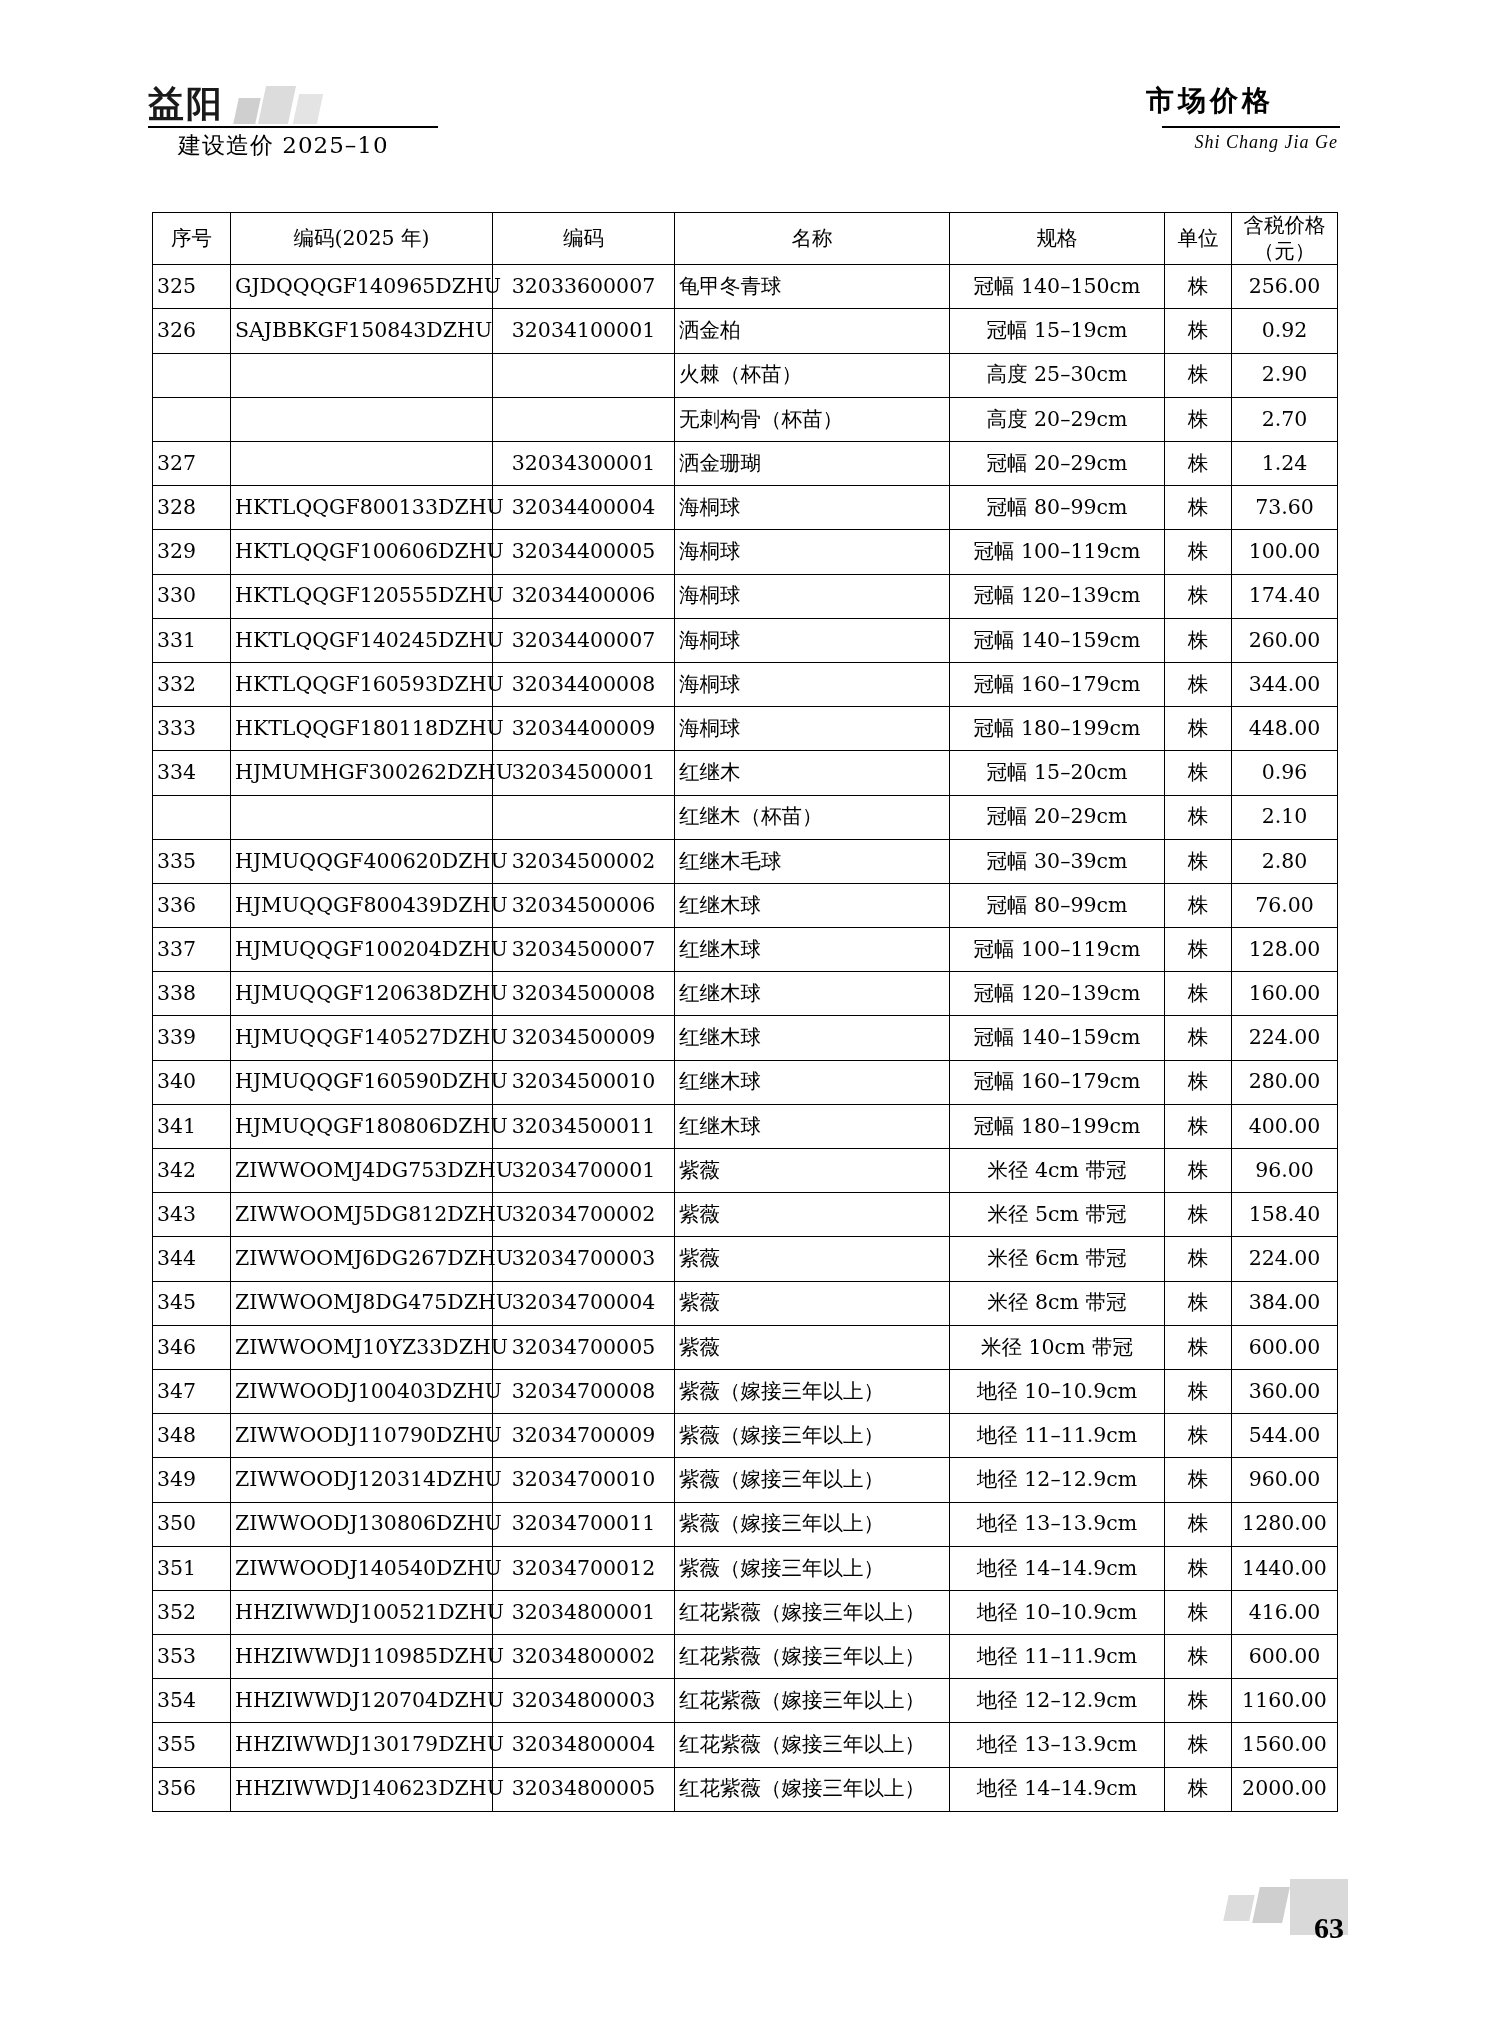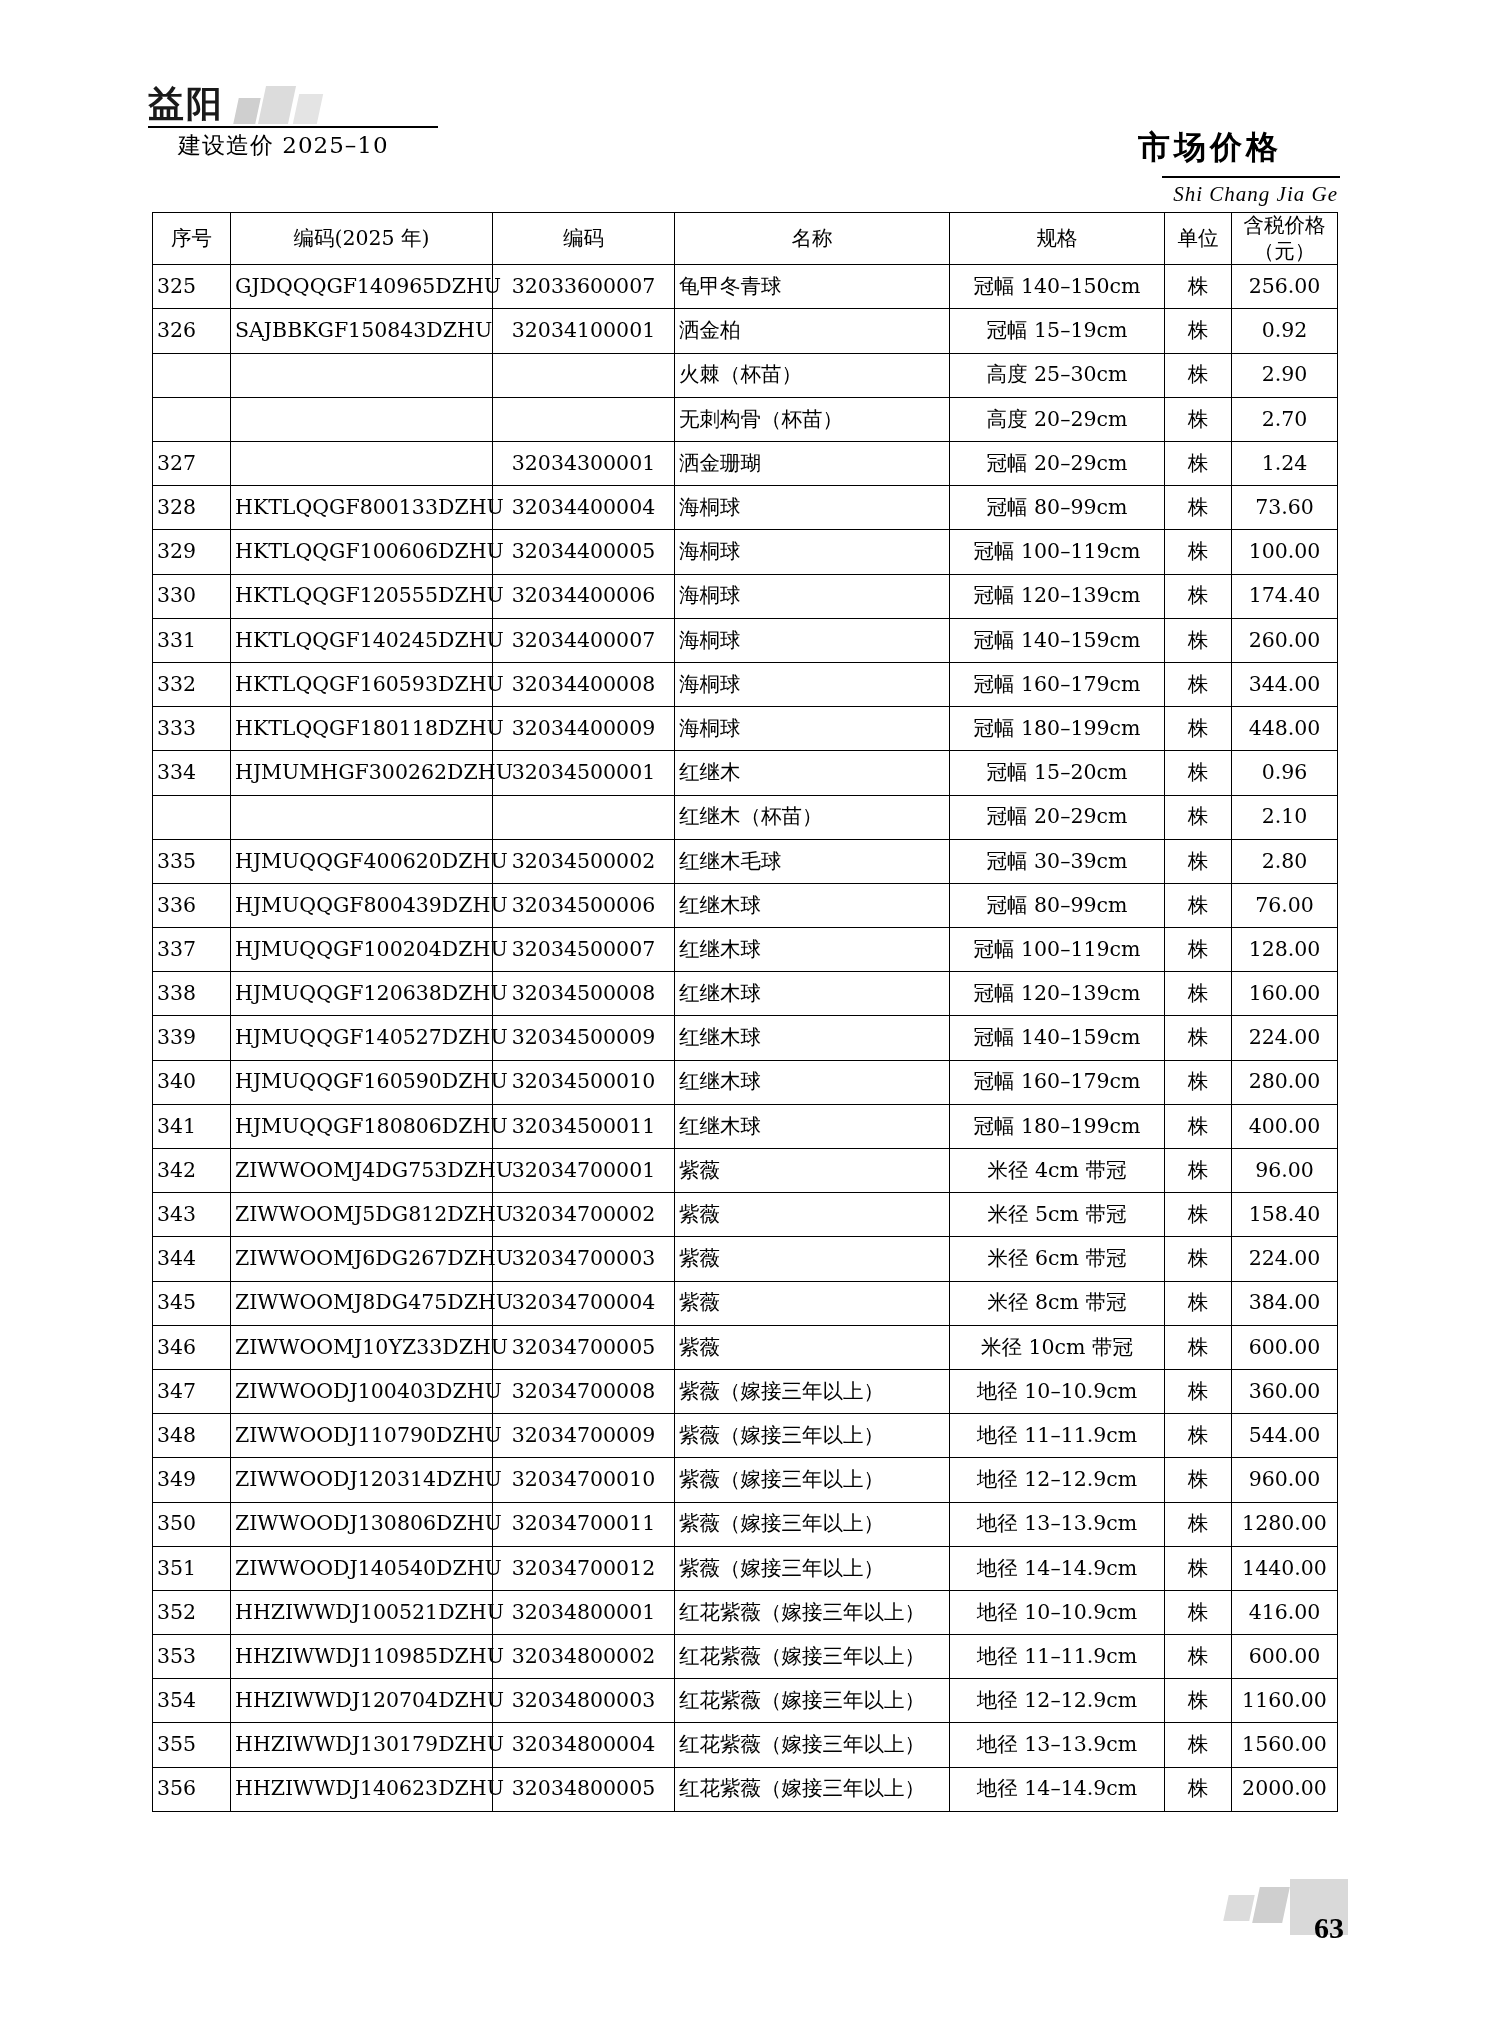--- a/index.html
+++ b/index.html
@@ -83,34 +83,33 @@
   }
   .masthead-right {
     position: absolute;
     right: 148px;
     top: 4px;
     width: 260px;
     height: 82px;
     text-align: center;
   }
   .mr-cn {
-    font-size: 32px;
+    font-size: 28px;
     font-weight: bold;
     letter-spacing: 4px;
     font-family: "DejaVu Serif", serif;
-    margin-top: 44px;
   }
   .masthead-right .rule {
     width: 178px;
     height: 2px;
     background: #000;
     margin: 6px 0 4px auto;
   }
   .mr-py {
-    font-size: 21px;
+    font-size: 18px;
     font-style: italic;
     letter-spacing: 1px;
     font-family: "Liberation Serif", serif;
     text-align: right;
     padding-right: 2px;
   }
 
   
   .table-wrap {
     position: absolute;

